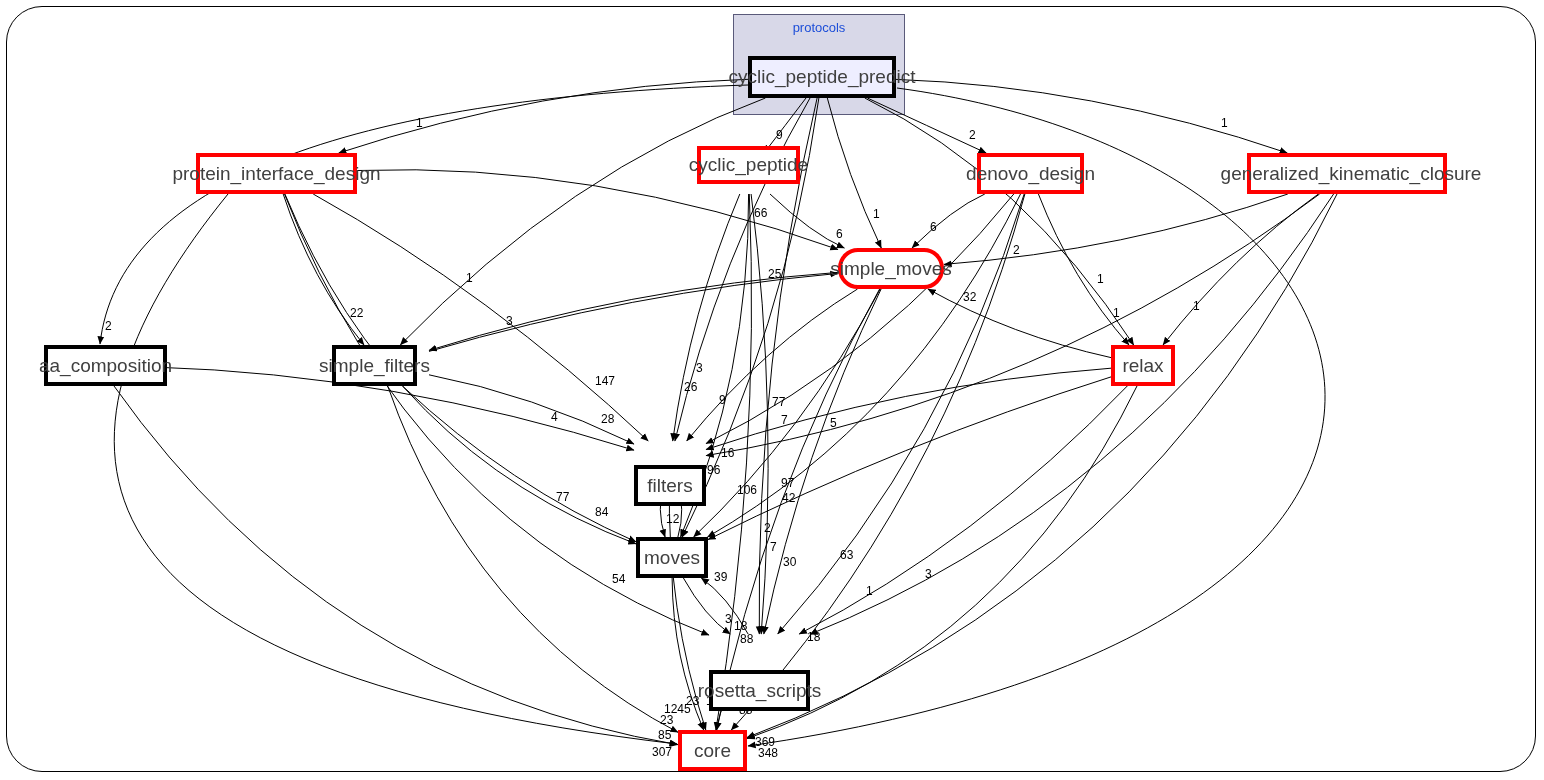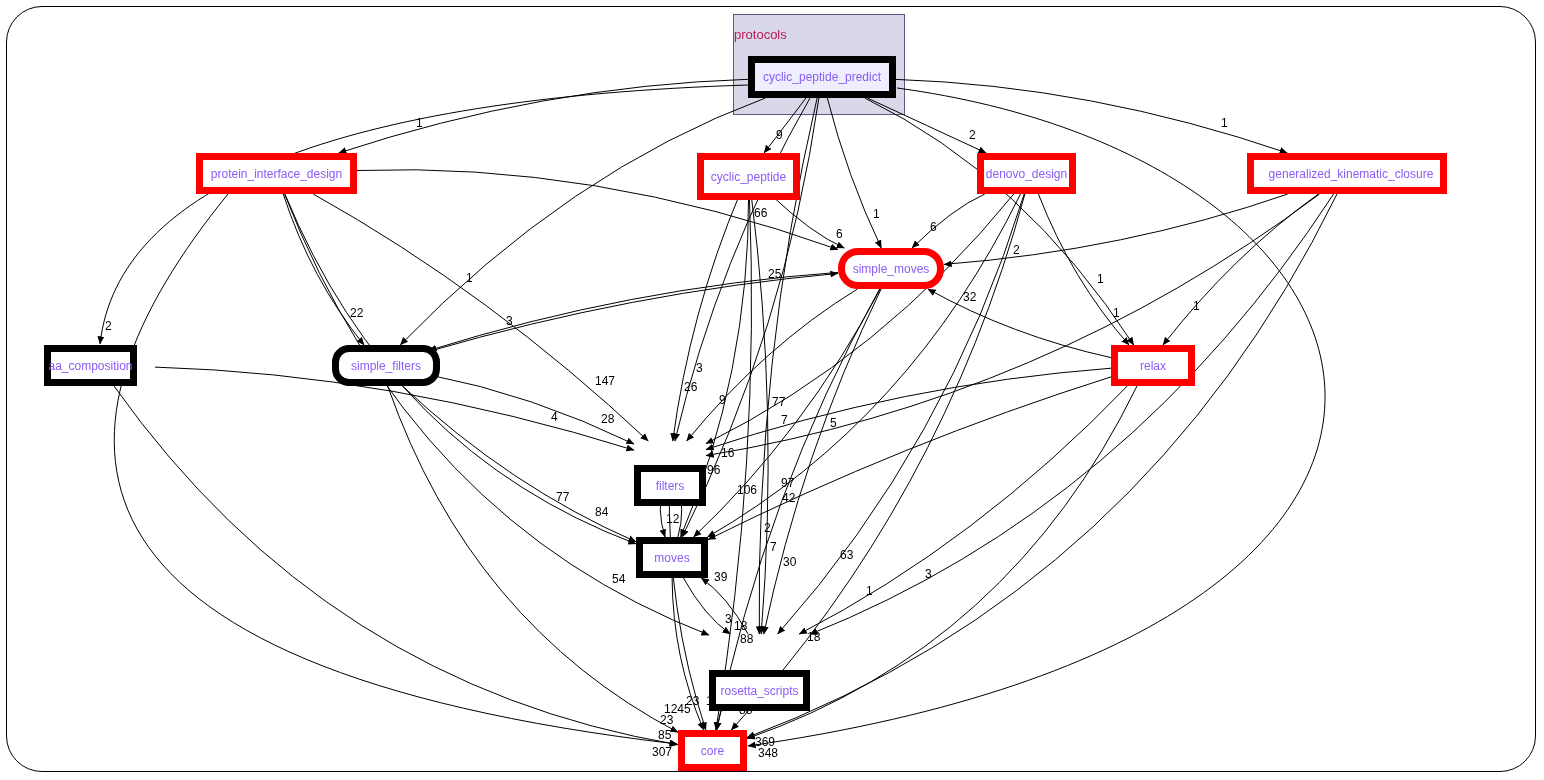--- a/index.html
+++ b/index.html
@@ -11,29 +11,29 @@
   .graph-border{
     position:absolute;left:6px;top:6px;width:1530px;height:766px;
     border:1px solid #000;border-radius:36px;box-sizing:border-box;
     z-index:0;pointer-events:none;
   }
   .cluster{
     position:absolute;z-index:1;box-sizing:border-box;
     border:1px solid #5a5a7a;
   }
   .cluster-label{
-    display:block;text-align:left;font-size:13px;color:#be185d;
-    padding-top:12px;
+    display:block;text-align:center;font-size:13px;color:#1d4ed8;
+    padding-top:5px;
   }
   #edge-layer{position:absolute;left:0;top:0;z-index:2;}
   .node{
     position:absolute;z-index:3;box-sizing:border-box;
     display:flex;align-items:center;justify-content:center;
-    font-size:12px;color:#8b5cf6;white-space:nowrap;cursor:pointer;
-    border:7px solid #14b8a6;background:#fff;
+    font-size:19px;color:#404040;white-space:nowrap;cursor:pointer;
+    border:4px solid #14b8a6;background:#fff;
   }
   .edge-label{font-size:12px;fill:#000;}
 </style>
 </head>
 <body>
 
 <div class="graph-border"></div>
 
 <div id="cluster" class="cluster" style="left: 733px; top: 14px; width: 172px; height: 101px; background: rgb(216, 216, 232); border-color: rgb(90, 90, 122);">
   <span class="cluster-label">protocols</span>
@@ -161,24 +161,24 @@
       <text x="725" y="623" class="edge-label">3</text>
       <text x="686" y="705" class="edge-label">23</text>
       <text x="714" y="581" class="edge-label">39</text>
       <text x="706" y="705" class="edge-label">118</text>
     </g>
 </svg>
 
 <div id="node-layer">
     <div class="node" style="left: 748px; top: 56px; width: 148px; height: 42px; border-color: rgb(0, 0, 0); background: rgb(238, 238, 255);">cyclic_peptide_predict</div>
     <div class="node" style="left: 196px; top: 153px; width: 161px; height: 41px; border-color: rgb(255, 0, 0); background: rgb(255, 255, 255); text-align: right;">protein_interface_design</div>
-    <div class="node" style="left: 697px; top: 153px; width: 103px; height: 47px; border-color: rgb(255, 0, 0); background: rgb(255, 255, 255);">cyclic_peptide</div>
-    <div class="node" style="left: 977px; top: 153px; width: 99px; height: 41px; border-color: rgb(255, 0, 0); background: rgb(255, 255, 255);">denovo_design</div>
+    <div class="node" style="left: 697px; top: 146px; width: 103px; height: 38px; border-color: rgb(255, 0, 0); background: rgb(255, 255, 255);">cyclic_peptide</div>
+    <div class="node" style="left: 977px; top: 153px; width: 107px; height: 41px; border-color: rgb(255, 0, 0); background: rgb(255, 255, 255);">denovo_design</div>
     <div class="node" style="left: 1247px; top: 153px; width: 200px; height: 41px; border-color: rgb(255, 0, 0); background: rgb(255, 255, 255); padding-left: 8px;">generalized_kinematic_closure</div>
     <div class="node" style="left: 838px; top: 248px; width: 106px; height: 41px; border-color: rgb(255, 0, 0); background: rgb(255, 255, 255); border-radius: 20px;">simple_moves</div>
-    <div class="node" style="left: 44px; top: 345px; width: 93px; height: 41px; border-color: rgb(0, 0, 0); background: rgb(255, 255, 255);">aa_composition</div>
-    <div class="node" style="left: 332px; top: 345px; width: 108px; height: 41px; border-color: rgb(0, 0, 0); background: rgb(255, 255, 255); border-radius: 17px;">simple_filters</div>
-    <div class="node" style="left: 1111px; top: 345px; width: 84px; height: 41px; border-color: rgb(255, 0, 0); background: rgb(255, 255, 255);">relax</div>
+    <div class="node" style="left: 44px; top: 345px; width: 123px; height: 41px; border-color: rgb(0, 0, 0); background: rgb(255, 255, 255);">aa_composition</div>
+    <div class="node" style="left: 332px; top: 345px; width: 85px; height: 41px; border-color: rgb(0, 0, 0); background: rgb(255, 255, 255);">simple_filters</div>
+    <div class="node" style="left: 1111px; top: 345px; width: 64px; height: 41px; border-color: rgb(255, 0, 0); background: rgb(255, 255, 255);">relax</div>
     <div class="node" style="left: 634px; top: 465px; width: 72px; height: 41px; border-color: rgb(0, 0, 0); background: rgb(255, 255, 255);">filters</div>
     <div class="node" style="left: 636px; top: 537px; width: 72px; height: 41px; border-color: rgb(0, 0, 0); background: rgb(255, 255, 255); text-align: right;">moves</div>
     <div class="node" style="left: 709px; top: 670px; width: 101px; height: 41px; border-color: rgb(0, 0, 0); background: rgb(255, 255, 255);">rosetta_scripts</div>
     <div class="node" style="left: 678px; top: 730px; width: 69px; height: 41px; border-color: rgb(255, 0, 0); background: rgb(255, 255, 255);">core</div>
   </div>
 
 </body></html>

